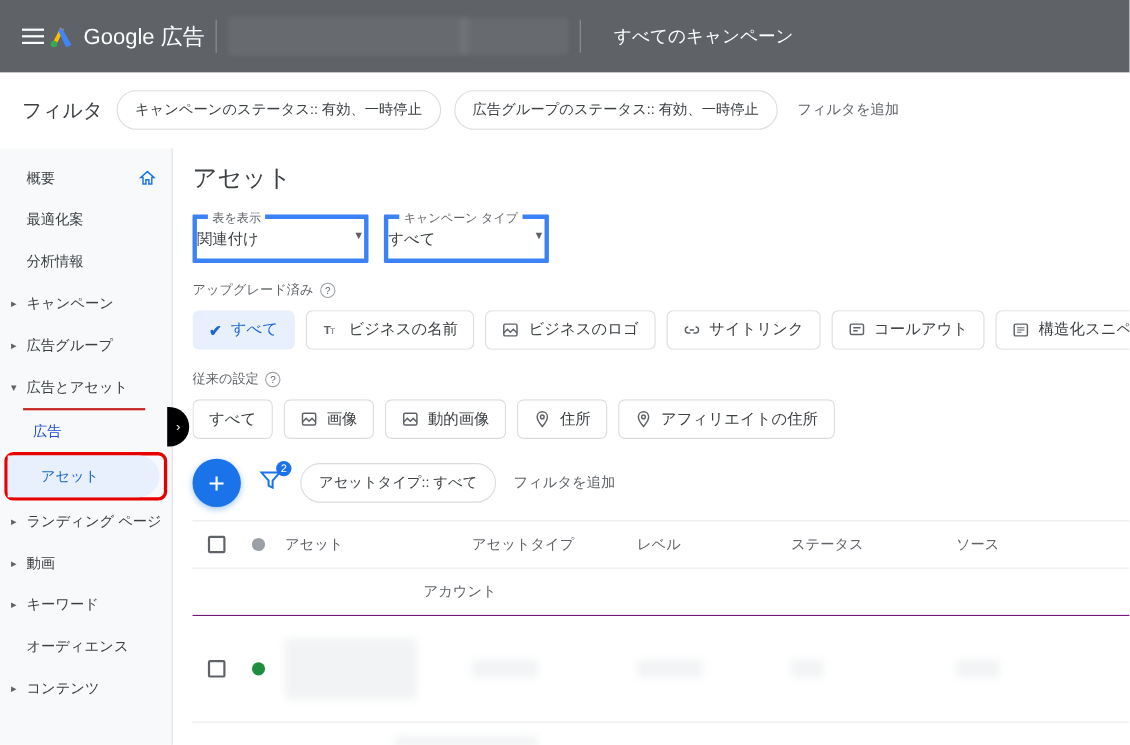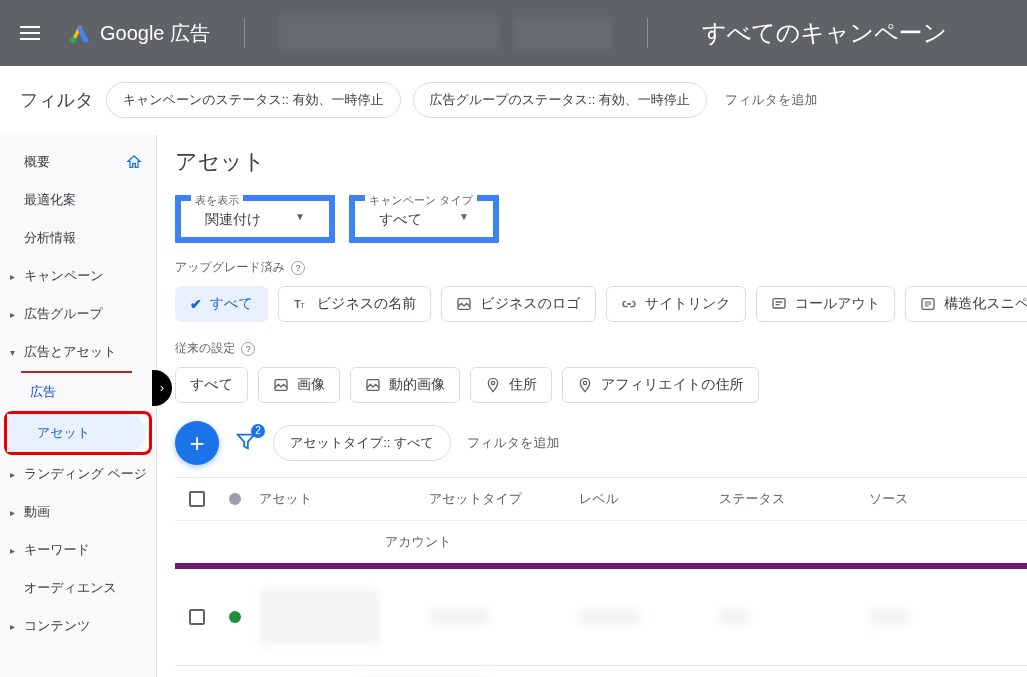--- a/index.html
+++ b/index.html
@@ -1,28 +1,28 @@
 <!DOCTYPE html>
 <html><head>
   <meta charset="utf-8">
   <style>
     * { margin: 0; padding: 0; box-sizing: border-box; font-family: Arial, 'Hiragino Sans', 'Meiryo', sans-serif; }
     body { width: 1027px; height: 677px; overflow: hidden; background: #fff; }
 
     
-    .header { background: #5f6368; color: #fff; height: 66px; display: flex; align-items: center; padding: 11px 20px; gap: 24px; }
+    .header { background: #5f6368; color: #fff; height: 66px; display: flex; align-items: center; padding: 11px 20px; gap: 0; }
     .hamburger { width: 24px; cursor: pointer; display:flex; flex-direction:column; gap:4px; }
     .hamburger span { display:block; height:2px; background:#fff; width:20px; }
     .ads-logo { display:flex; align-items:center; gap:8px; }
     .logo-triangle { width: 24px; height: 24px; }
     .header-title { font-size: 20px; font-weight: 400; }
     .header-divider { width:1px; height:30px; background: rgba(255,255,255,0.3); margin: 0 10px; }
     .header-blur { width: 220px; height: 36px; background: rgba(255,255,255,0.05); filter: blur(2px); border-radius:4px; }
     .header-blur2 { width: 100px; height: 34px; background: rgba(255,255,255,0.05); filter: blur(2px); border-radius:4px; margin-left:-10px; }
-    .header-right { font-size: 24px; margin-left: 20px; }
+    .header-right { font-size: 16px; margin-left: 20px; }
 
     
     .filter-bar { background:#fff; padding: 16px 20px; display:flex; align-items:center; gap:12px; border-bottom: 1px solid transparent; }
     .filter-label { font-size: 18px; color:#3c4043; }
     .filter-chip { border:1px solid #dadce0; border-radius: 20px; padding: 8px 16px; font-size:13px; color:#3c4043; cursor:pointer; background:#fff; }
     .filter-add { font-size:13px; color:#5f6368; cursor:pointer; margin-left:6px; }
 
     
     .layout { display:flex; height: calc(677px - 66px - 56px); }
 
@@ -38,21 +38,21 @@
     .sidebar-sub { padding-left: 30px; font-size:13px; color:#1d4ed8; padding-top:10px; padding-bottom:10px; cursor:pointer; }
     .sidebar-active { background:#e8f0fe; color:#1967d2; border-radius:0 20px 20px 0; margin-right: 4px; }
     .sidebar-highlight { border:3px solid #e60000; border-radius:8px; margin: 0 4px; }
     .underline-red { height:2px; background:#c5221f; margin: 0 24px 0 21px; }
     .collapse-handle { position:absolute; left:152px; top: 370px; width:20px; height:36px; background:#000; border-radius:0 18px 18px 0; z-index: 5; display:flex; align-items:center; justify-content:center; color:#fff; font-size:12px; }
 
     
     .main { flex:1; padding: 12px 0 0 18px; overflow:hidden; background:#fff; }
     .page-title { font-size: 22px; color:#3c4043; margin-bottom: 18px; font-weight:400; }
     .controls-row { display:flex; gap:14px; margin-bottom: 16px; }
-    .fieldset { border:6px solid #3b82f6; border-radius:1px; padding: 10px 24px 8px; position:relative; min-width:160px; }
+    .fieldset { border:4px solid #3b82f6; border-radius:1px; padding: 10px 0 8px; position:relative; min-width:160px; }
     .fieldset-label { position:absolute; top:-8px; left:10px; background:#fff; font-size:11px; color:#5f6368; padding:0 4px; }
     .fieldset-value { font-size:14px; color:#3c4043; display:flex; justify-content:space-between; align-items:flex-start; }
     .dropdown-arrow { font-size:10px; color:#5f6368; }
 
     .section-label { font-size:12px; color:#5f6368; margin-bottom:10px; display:flex; align-items:center; gap:6px; }
     .help-icon { width:14px; height:14px; border:1px solid #9aa0a6; border-radius:50%; font-size:9px; display:inline-flex; align-items:center; justify-content:center; color:#5f6368; }
 
     .chips-row { display:flex; gap:10px; margin-bottom: 18px; flex-wrap:nowrap; overflow:hidden; }
     .chip { border:1px solid #dadce0; border-radius:6px; padding:8px 14px; font-size:14px; color:#3c4043; display:flex; align-items:center; gap:8px; cursor:pointer; background:#fff; white-space:nowrap; }
     .chip.sel { background:#e8f0fe; color:#1967d2; border-color:#e8f0fe; }
@@ -72,21 +72,21 @@
     .col-dot { width:30px; }
     .col-asset { width:170px; }
     .col-type { width:150px; }
     .col-level { width:140px; }
     .col-status { width:150px; }
     .col-source { flex:1; }
     .checkbox { width:16px; height:16px; border:2px solid #5f6368; border-radius:2px; cursor:pointer; }
     .dot-grey { width:12px; height:12px; background:#9aa0a6; border-radius:50%; }
     .dot-green { width:12px; height:12px; background:#1e8e3e; border-radius:50%; }
 
-    .group-row { padding: 12px 14px 12px 80px; font-size:13px; color:#5f6368; border-bottom:6px solid #701a75; }
+    .group-row { padding: 12px 14px 12px 80px; font-size:13px; color:#5f6368; border-bottom:1px solid #701a75; }
     .data-row { display:flex; align-items:center; padding: 20px 14px; border-bottom:1px solid #e8eaed; }
     .blur-cell { background:#f1f3f4; filter:blur(4px); border-radius:3px; height:16px; }
     .blur-asset { width:120px; height:56px; }
     .blur-60 { width:60px; }
     .blur-30 { width:30px; }
     .blur-40 { width:40px; }
     .bottom-blur { padding: 12px 14px 12px 84px; }
     .blur-120 { width:130px; height:14px; }
   </style>
 </head>

